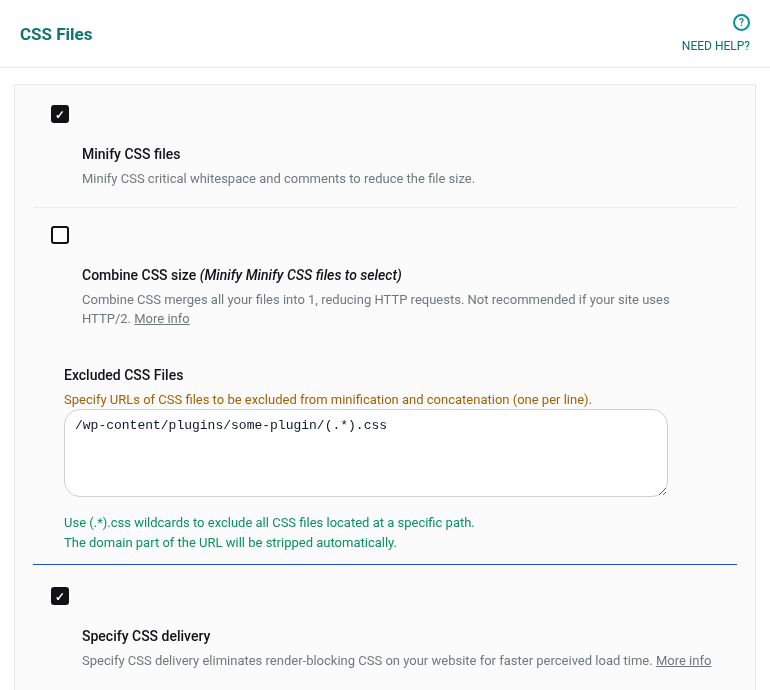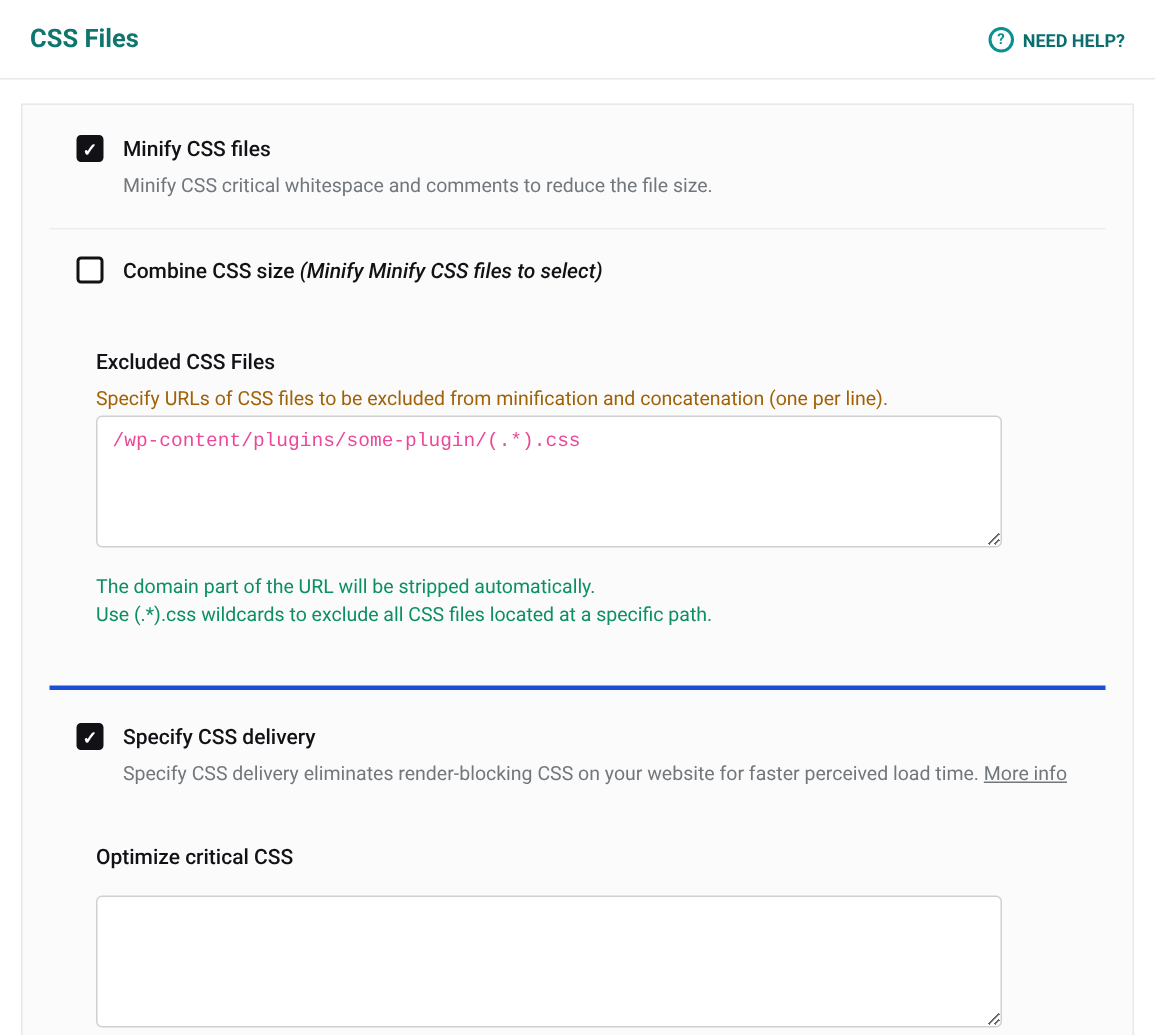--- a/index.html
+++ b/index.html
@@ -19,26 +19,27 @@
       padding: 14px 20px 12px 20px;
       border-bottom: 1px solid #e8e8e8;
     }
     .header-title {
       color: #0f766e;
       font-size: 17px;
       font-weight: 700;
     }
     .help-link {
       display: flex;
-      align-items: flex-start;
+      align-items: flex-end;
       gap: 6px;
       color: #0b6e6e;
       font-size: 12px;
-      font-weight: 700;
+      font-weight: 400;
       cursor: pointer;
+      flex-direction: column;
     }
     .help-icon {
       width: 17px;
       height: 17px;
       border: 2px solid #0b8f8f;
       border-radius: 50%;
       position: relative;
       display: inline-flex;
       align-items: center;
       justify-content: center;
@@ -85,20 +86,21 @@
       content: "✓";
       position: absolute;
       color: #fff;
       font-size: 12px;
       font-weight: bold;
       left: 2px;
       top: -1px;
     }
     .option-body {
       flex: 1;
+      margin-top: 39px;
     }
     .option-label {
       font-size: 14px;
       font-weight: 500;
       color: #121116;
       margin-bottom: 4px;
     }
     .option-label .hint-italic {
       font-style: italic;
       font-weight: 500;
@@ -109,43 +111,43 @@
     }
     .more-info {
       text-decoration: underline;
       cursor: pointer;
     }
     .sub-section {
       padding: 18px 0 0 31px;
       margin: 0 18px;
     }
     .sub-section.bordered {
-      border-bottom: 3px solid #1d4ed8;
-      padding-bottom: 36px;
+      border-bottom: 1px solid #1d4ed8;
+      padding-bottom: 12px;
     }
     .sub-title {
       font-size: 14px;
       font-weight: 500;
       color: #121116;
       margin-bottom: 4px;
     }
     .sub-desc {
       font-size: 13px;
       color: #a16207;
     }
     textarea {
       width: 100%;
       max-width: 604px;
       border: 1px solid #d0d0d0;
-      border-radius: 4px;
+      border-radius: 16px;
       padding: 8px 10px;
       font-family: SFMono-Regular, Consolas, "Liberation Mono", Menlo, monospace;
       font-size: 13px;
       resize: both;
-      color: #ec4899;
+      color: #0f172a;
     }
     .textarea-excluded {
       height: 88px;
     }
     .textarea-fallback {
       height: 88px;
     }
     .help-text {
       font-size: 13px;
       color: #0b8f63;
@@ -173,30 +175,33 @@
       <div class="option-desc">Minify CSS critical whitespace and comments to reduce the file size.</div>
     </div>
   </div>
 
   <div class="option-row no-border">
     <div class="checkbox"></div>
     <div class="option-body">
       <div class="option-label">
         <span>Combine CSS size </span><span class="hint-italic">(Minify Minify CSS files to select)</span>
       </div>
+      <div class="option-desc">
+        <span>Combine CSS merges all your files into 1, reducing HTTP requests. Not recommended if your site uses HTTP/2. </span><span class="more-info">More info</span>
+      </div>
     </div>
   </div>
 
   <div class="sub-section bordered">
     <div class="sub-title">Excluded CSS Files</div>
     <div class="sub-desc">Specify URLs of CSS files to be excluded from minification and concatenation (one per line).</div>
     <textarea class="textarea-excluded" style="">/wp-content/plugins/some-plugin/(.*).css</textarea>
     <div class="help-text">
+      <span class="line">Use (.*).css wildcards to exclude all CSS files located at a specific path.</span>
       <span class="line">The domain part of the URL will be stripped automatically.</span>
-      <span class="line">Use (.*).css wildcards to exclude all CSS files located at a specific path.</span>
     </div>
   </div>
 
   <div class="option-row no-border" style="padding-top:22px;">
     <div class="checkbox checked"></div>
     <div class="option-body">
       <div class="option-label">Specify CSS delivery</div>
       <div class="option-desc">
         <span>Specify CSS delivery eliminates render-blocking CSS on your website for faster perceived load time. </span><span class="more-info">More info</span>
       </div>

